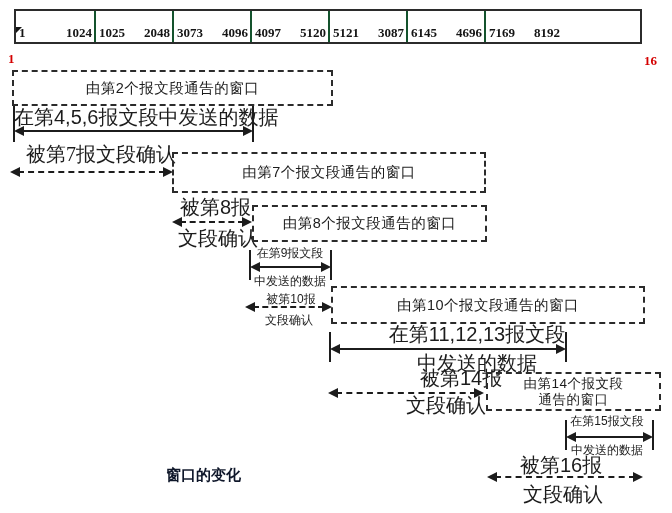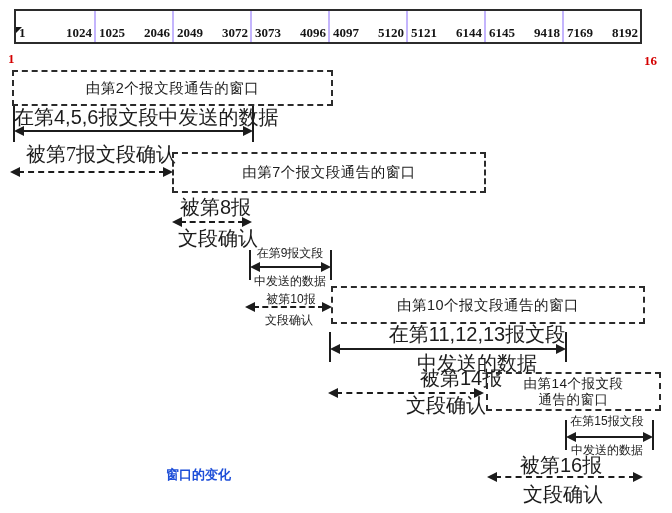--- a/index.html
+++ b/index.html
@@ -1,21 +1,21 @@
 <!DOCTYPE html>
 <html><head>
 <meta charset="utf-8">
 <style>
   html,body{margin:0;padding:0;background:#ffffff;}
   #canvas{position:relative;width:672px;height:513px;background:#ffffff;overflow:hidden;
           font-family:"Liberation Sans",sans-serif;color:#1c1c1c;}
   
   .ruler{position:absolute;left:14px;top:9px;width:628px;height:35px;border:2px solid #2b2b2b;
          box-sizing:border-box;display:grid;grid-template-columns:repeat(8,1fr);background:#fff;}
-  .rcell{border-left:2px solid #c4b5fd;display:flex;justify-content:space-between;align-items:flex-end;
+  .rcell{border-left:2px solid #14532d;display:flex;justify-content:space-between;align-items:flex-end;
          padding:0 2px 1px 3px;font-family:"Liberation Serif",serif;font-weight:bold;font-size:13px;color:#151515;}
   .rcell:first-child{border-left:none;}
   .origin-ptr{position:absolute;left:16px;top:27px;width:0;height:0;
               border-top:6px solid #151515;border-right:6px solid transparent;}
   .redmark{position:absolute;font-family:"Liberation Serif",serif;font-weight:bold;font-size:13px;color:#d40000;}
   
   .wbox{position:absolute;border:2px dashed #2b2b2b;box-sizing:border-box;background:transparent;
         display:flex;flex-direction:column;align-items:center;justify-content:center;}
   .wbox .t{font-size:14.5px;line-height:17px;white-space:nowrap;letter-spacing:0.5px;}
   .wbox.small .t{font-size:13.5px;line-height:16px;}
@@ -27,55 +27,51 @@
   .arrow .shaft{position:absolute;left:6px;right:6px;top:4px;height:0;border-top:2px solid #1c1c1c;}
   .arrow.dashed .shaft{border-top-style:dashed;left:8px;right:8px;}
   .arrow .ah{position:absolute;top:0;width:0;height:0;border-top:5px solid transparent;border-bottom:5px solid transparent;}
   .arrow .ah.l{left:0;border-right:10px solid #1c1c1c;}
   .arrow .ah.r{right:0;border-left:10px solid #1c1c1c;}
   .arrow .bar{position:absolute;width:2px;top:-12px;height:30px;background:#1c1c1c;}
   .arrow .bar.l{left:-1px;}
   .arrow .bar.r{right:-1px;}
   .arrow.tallbars .bar{top:-20px;height:36px;}
   
-  .caption{position:absolute;font-size:13px;font-weight:bold;color:#1d4ed8;white-space:nowrap;}
+  .caption{position:absolute;font-size:15px;font-weight:bold;color:#0f172a;white-space:nowrap;}
 </style>
 </head>
 <body>
 
 <div id="canvas">
 
   <div class="ruler">
     <div class="rcell">
         <span>1</span>
         <span>1024</span>
       </div>
     <div class="rcell">
         <span>1025</span>
-        <span>2046</span>
-      </div>
-    <div class="rcell">
-        <span>2049</span>
-        <span>3072</span>
+        <span>2048</span>
       </div>
     <div class="rcell">
         <span>3073</span>
         <span>4096</span>
       </div>
     <div class="rcell">
         <span>4097</span>
         <span>5120</span>
       </div>
     <div class="rcell">
         <span>5121</span>
-        <span>6144</span>
+        <span>3087</span>
       </div>
     <div class="rcell">
         <span>6145</span>
-        <span>9418</span>
+        <span>4696</span>
       </div>
     <div class="rcell">
         <span>7169</span>
         <span>8192</span>
       </div>
   </div>
   <div class="origin-ptr"></div>
   <div class="redmark" style="left:8px;top:51px;">1</div>
   <div class="redmark" style="left:644px;top:53px;">16</div>
 
@@ -104,20 +100,23 @@
   </div>
 
   <div class="lbl" style="left:180px;top:199px;width:66px;">被第8报</div>
   <div class="arrow dashed" style="left:172px;top:217px;width:80px;">
     <span class="shaft"></span>
     <span class="ah l"></span>
     <span class="ah r"></span>
   </div>
   <div class="lbl" style="left:178px;top:230px;width:66px;">文段确认</div>
 
+  <div class="wbox" style="left:252px;top:205px;width:235px;height:37px;">
+    <div class="t">由第8个报文段通告的窗口</div>
+  </div>
 
   <div class="lbl s" style="left:246px;top:245px;width:88px;">在第9报文段</div>
   <div class="arrow" style="left:250px;top:262px;width:81px;">
     <span class="bar l"></span>
     <span class="shaft"></span>
     <span class="ah l"></span>
     <span class="ah r"></span>
     <span class="bar r"></span>
   </div>
   <div class="lbl s" style="left:245px;top:273px;width:90px;">中发送的数据</div>

